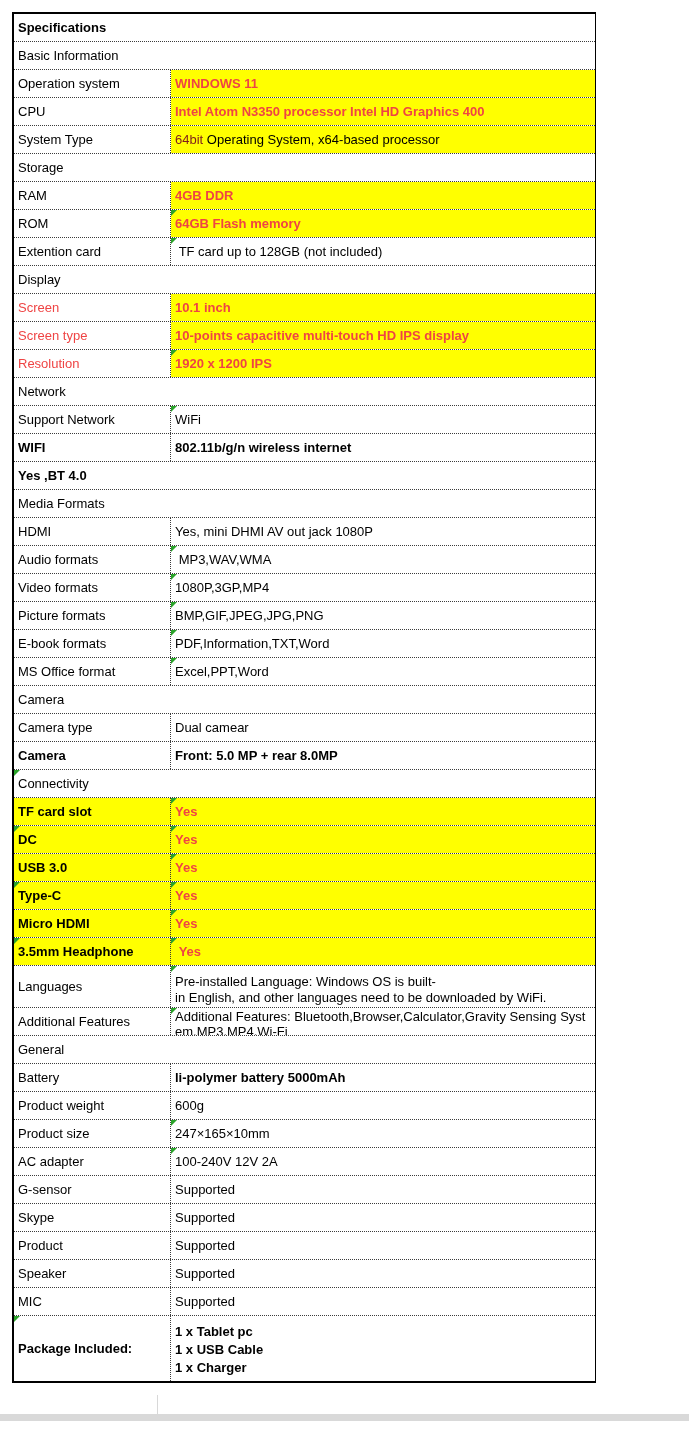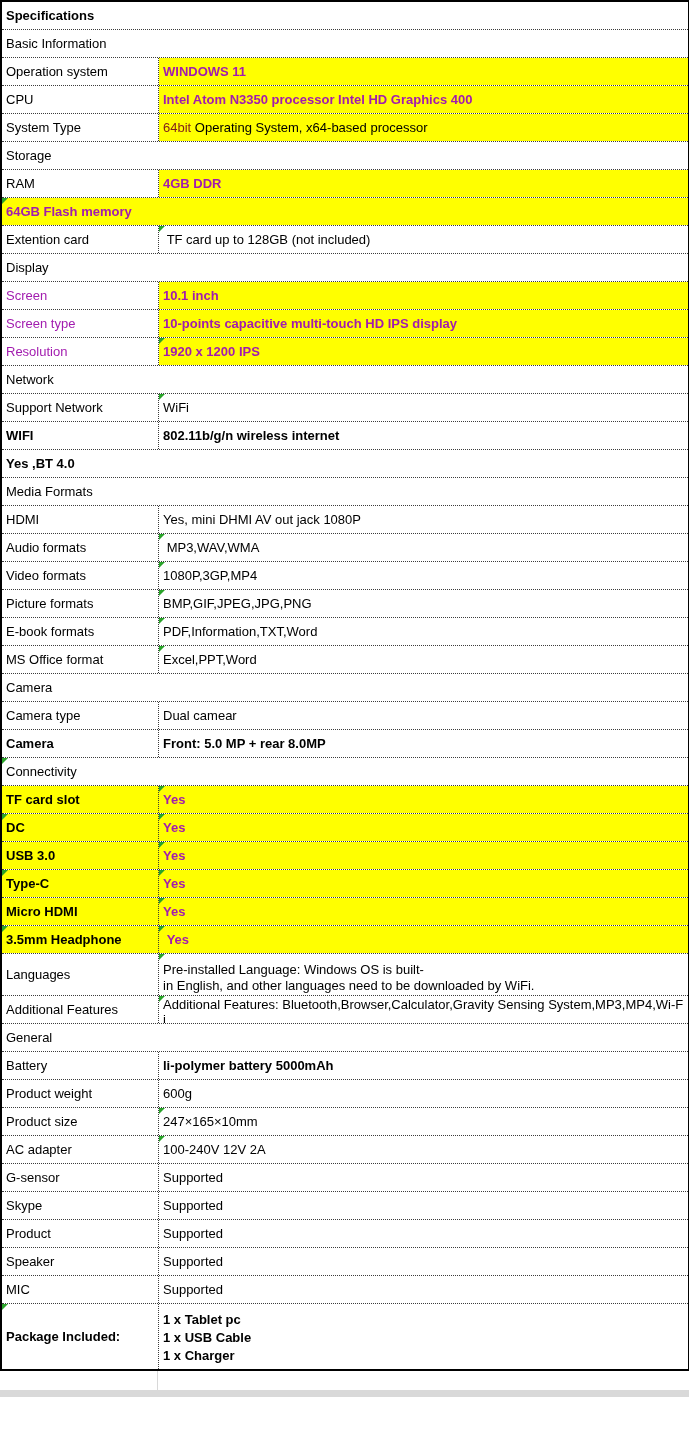--- a/index.html
+++ b/index.html
@@ -1,32 +1,32 @@
 <!DOCTYPE html>
 <html><head>
 <meta charset="utf-8">
 <style>
   html,body{margin:0;padding:0;background:#ffffff;}
   body{width:689px;height:1453px;overflow:hidden;
        font-family:"Liberation Sans","DejaVu Sans",sans-serif;
        font-size:13px;color:#000;}
-  .table{width:689px;box-sizing:border-box;margin:0;
+  .table{width:584px;box-sizing:border-box;margin:12px;
          border:2px solid #000;border-right-width:1px;background:#fff;}
   .row{display:flex;height:28px;background:#fff;position:relative;
        border-bottom:1px dotted #3b3b3b;box-sizing:border-box;}
   .row.h42{height:42px;}
   .row.h65{height:65px;border-bottom:none;}
   .cell{position:relative;display:flex;align-items:center;overflow:hidden;
         white-space:pre-wrap;box-sizing:border-box;padding:0 3px 0 4px;
         line-height:15px;}
   .label{width:157px;flex:none;border-right:1px dotted #3b3b3b;}
   .value{flex:1;min-width:0;}
   .full{width:100%;flex:1;}
   .bold{font-weight:bold;}
-  .red{color:#a21caf;}
+  .red{color:#ef4444;}
   .yellow{background:#ffff00;}
   .accent{color:#7f1d1d;font-weight:normal;}
   .tri{position:absolute;top:0;left:0;width:0;height:0;
        border-top:6px solid #2aa32a;border-right:6px solid transparent;}
   .cell.top4{align-items:flex-start;padding-top:8px;line-height:16px;}
   .cell.clip{align-items:flex-start;padding-top:1px;line-height:15px;
              word-break:break-all;}
   .cell.top7{align-items:flex-start;padding-top:7px;line-height:18px;}
   .after-row{height:19px;background:#fff;position:relative;}
   .after-row .gridline{position:absolute;left:157px;top:0;width:1px;height:100%;
@@ -57,20 +57,21 @@
         <div class="cell value yellow"><span class="accent">64bit</span><span> Operating System, x64-based processor</span></div>
       </div>
       <div class="row">
         <div class="cell full"><span>Storage</span></div>
       </div>
       <div class="row">
         <div class="cell label"><span>RAM</span></div>
         <div class="cell value bold red yellow"><span>4GB DDR</span></div>
       </div>
       <div class="row">
+        <div class="cell label"><span>ROM</span></div>
         <div class="cell value bold red yellow"><span class="tri"></span><span>64GB Flash memory</span></div>
       </div>
       <div class="row">
         <div class="cell label"><span>Extention card</span></div>
         <div class="cell value"><span class="tri"></span><span> TF card up to 128GB (not included)</span></div>
       </div>
       <div class="row">
         <div class="cell full"><span>Display</span></div>
       </div>
       <div class="row">

